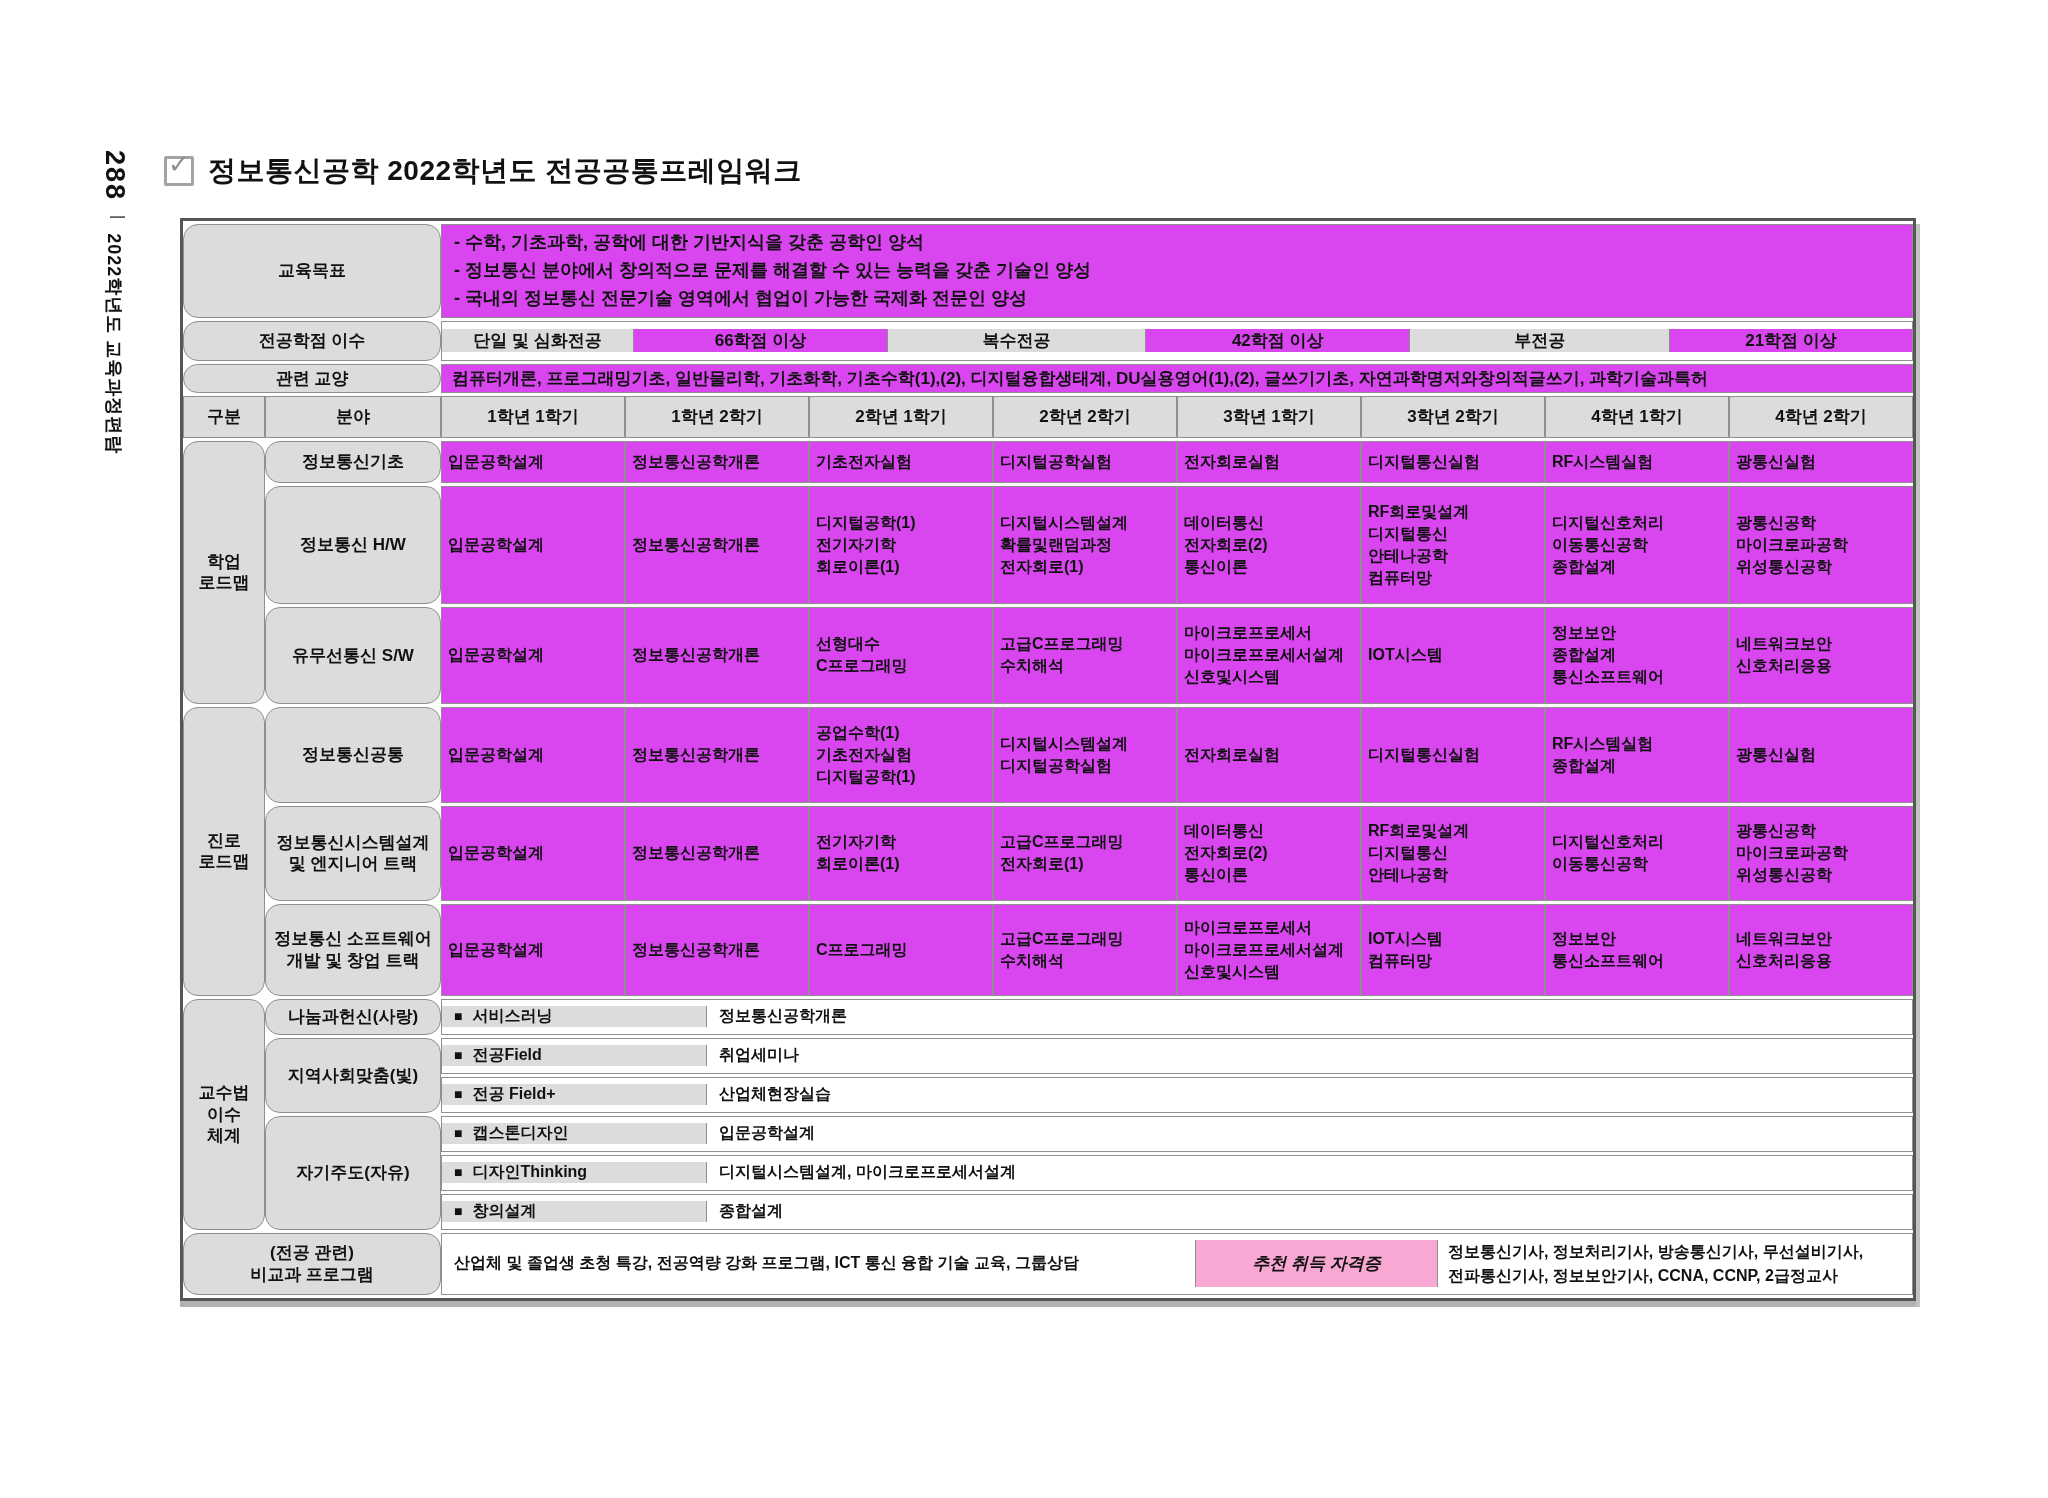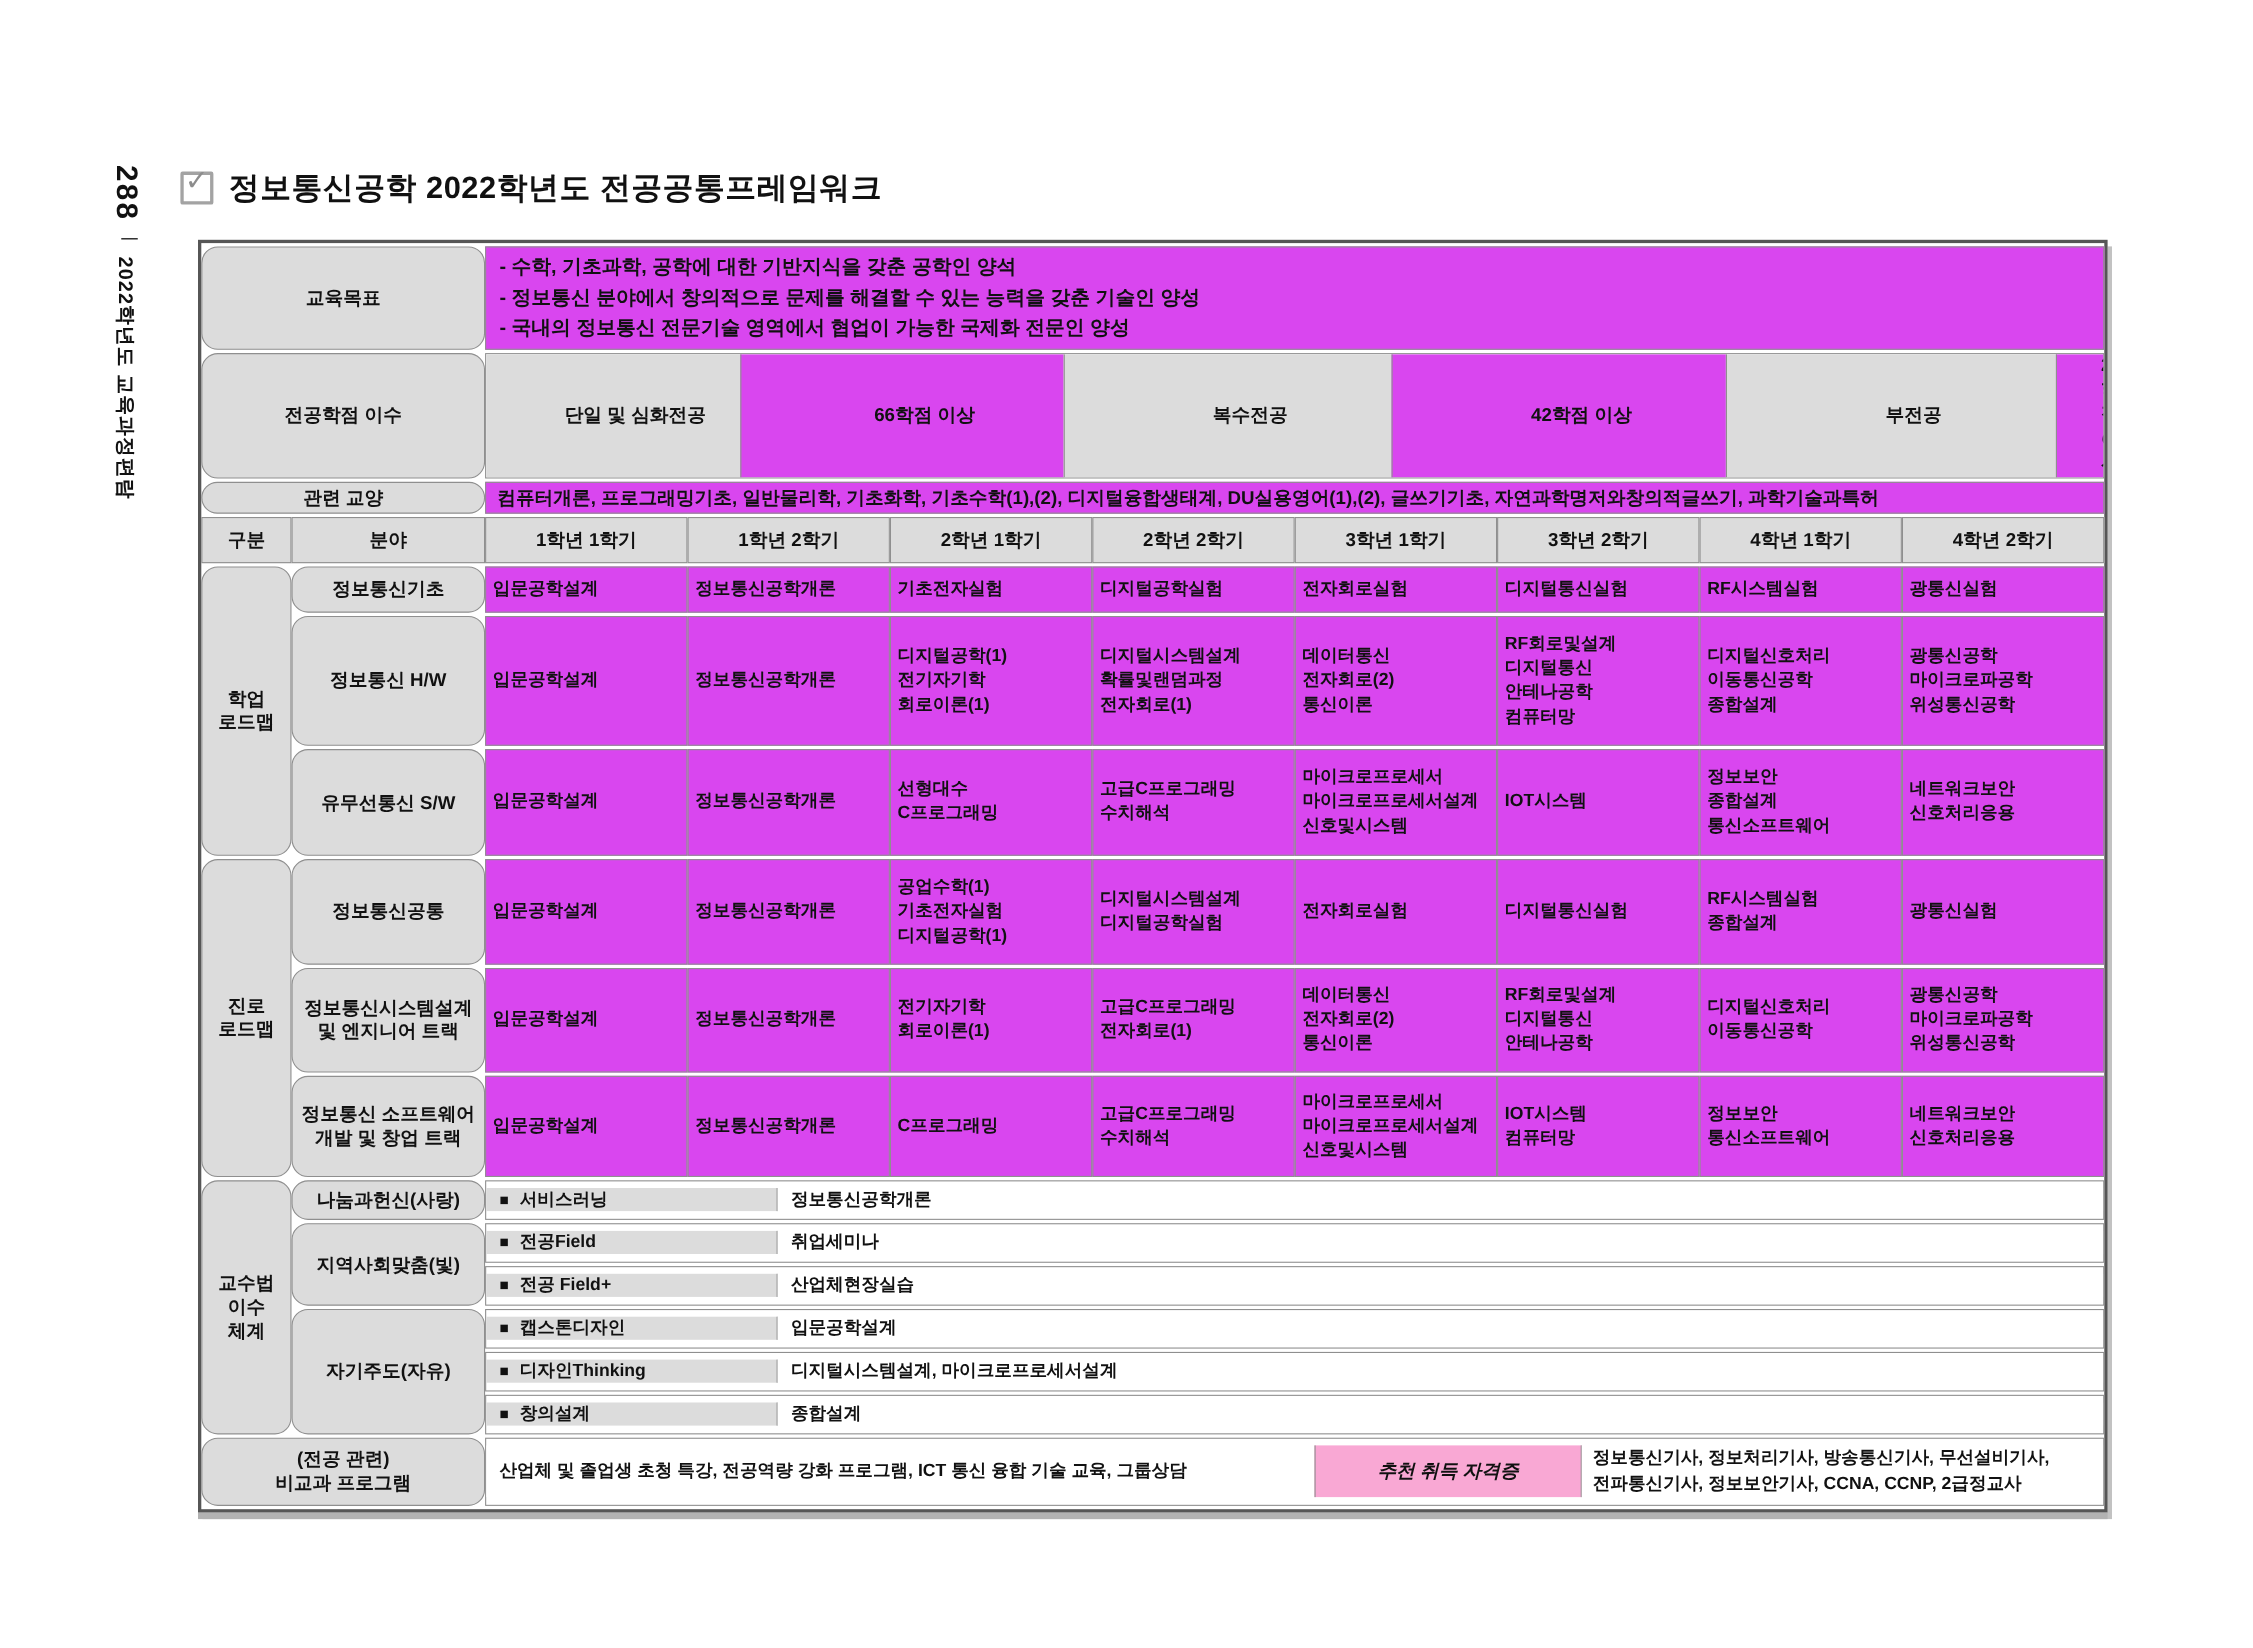--- a/index.html
+++ b/index.html
@@ -45,21 +45,21 @@
   .l{text-align:left;vertical-align:middle;padding:2px 6px;}
   .pre{white-space:pre-line;}
   .lab{font-size:17px;padding:2px 4px;line-height:1.25;border-radius:15px;}
   .hdr{font-size:17px;padding:2px 2px;}
   .course{font-size:16px;line-height:1.38;padding:3px 6px;}
   .goals{font-size:18px;line-height:1.55;padding:4px 12px;}
   .liberal{font-size:17px;padding:2px 10px;white-space:nowrap;}
   .nopad{padding:0;vertical-align:middle;}
   .hflex{display:flex;height:100%;align-items:stretch;min-height:100%;}
   .hflex>div{display:flex;align-items:center;}
-  .fc{justify-content:center;font-size:17px;border-left:1px solid #8f8f8f;padding-left:40px;}
+  .fc{justify-content:center;font-size:17px;border-left:1px solid #8f8f8f;}
   .hflex>div:first-child{border-left:none;}
   .method{width:252px;flex:0 0 252px;background:#dcdcdc;border-right:1px solid #8f8f8f;
           padding-left:12px;gap:10px;font-size:16px;}
   .method .bullet{font-size:14px;position:relative;top:-1px;}
   .mcontent{flex:1;background:#fff;padding-left:12px;font-size:16px;}
   .progs{flex:0 0 50.4%;background:#fff;padding-left:12px;font-size:16px;}
   .certlab{flex:0 0 16.4%;background:#f9a8d4;justify-content:center;font-size:17px;
            border-left:1px solid #8f8f8f;border-right:1px solid #8f8f8f;font-style:italic;}
   .certs{flex:1;background:#fff;padding-left:10px;font-size:16px;line-height:1.45;white-space:pre-line;}
   .cr1{flex:0 0 13.0%;}.cr2{flex:0 0 17.2%;}.cr3{flex:0 0 17.5%;}

